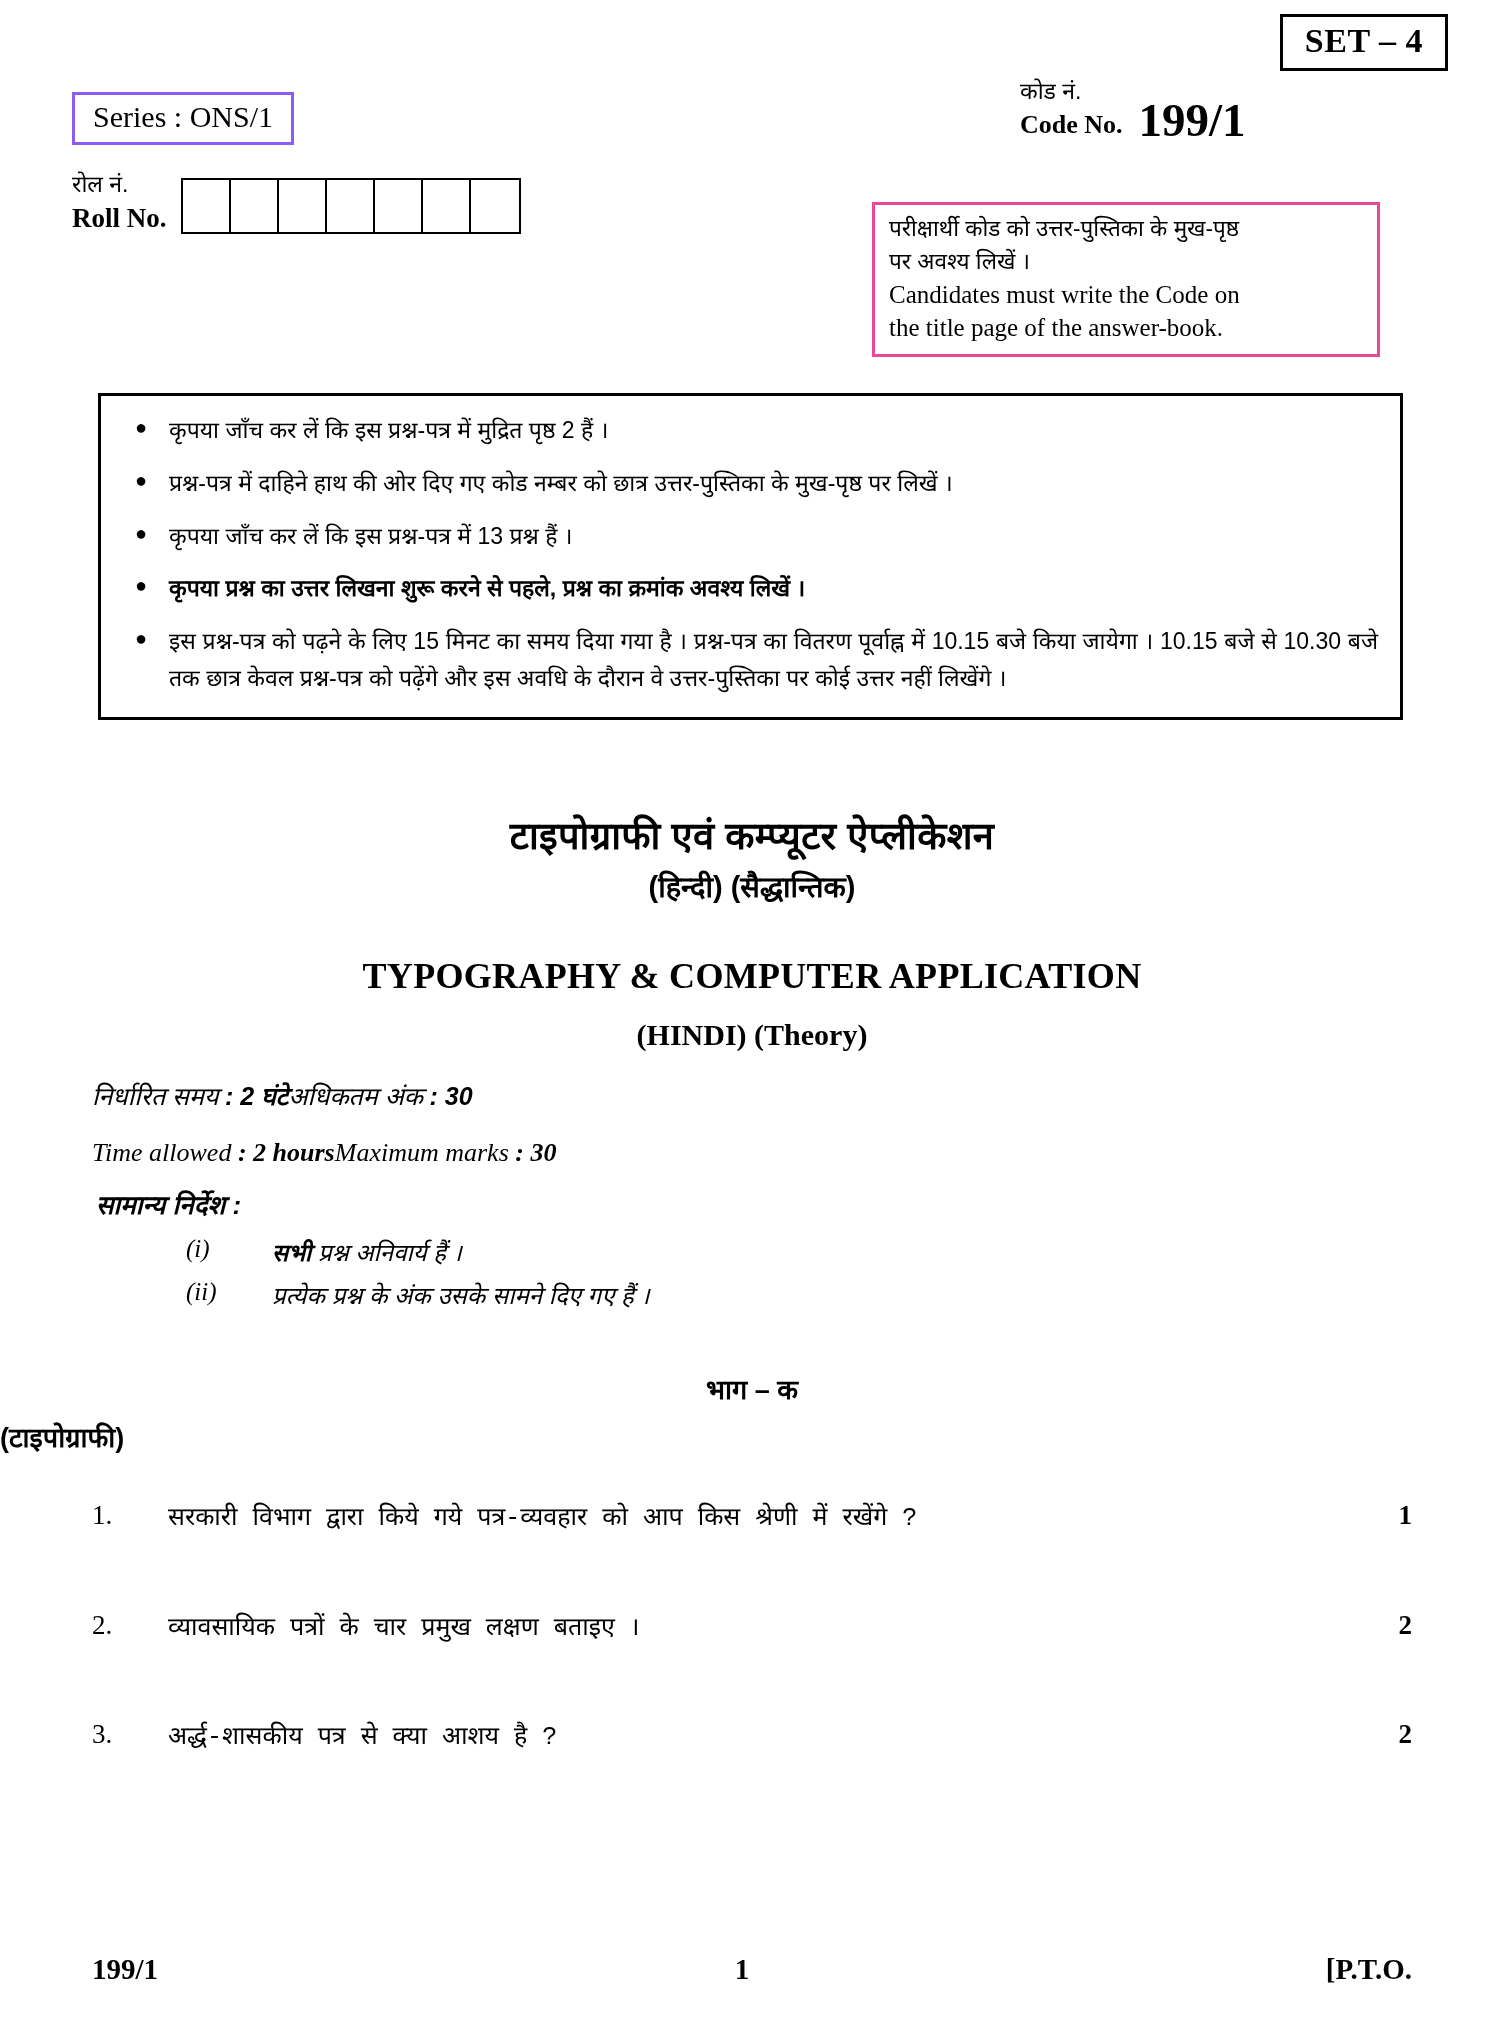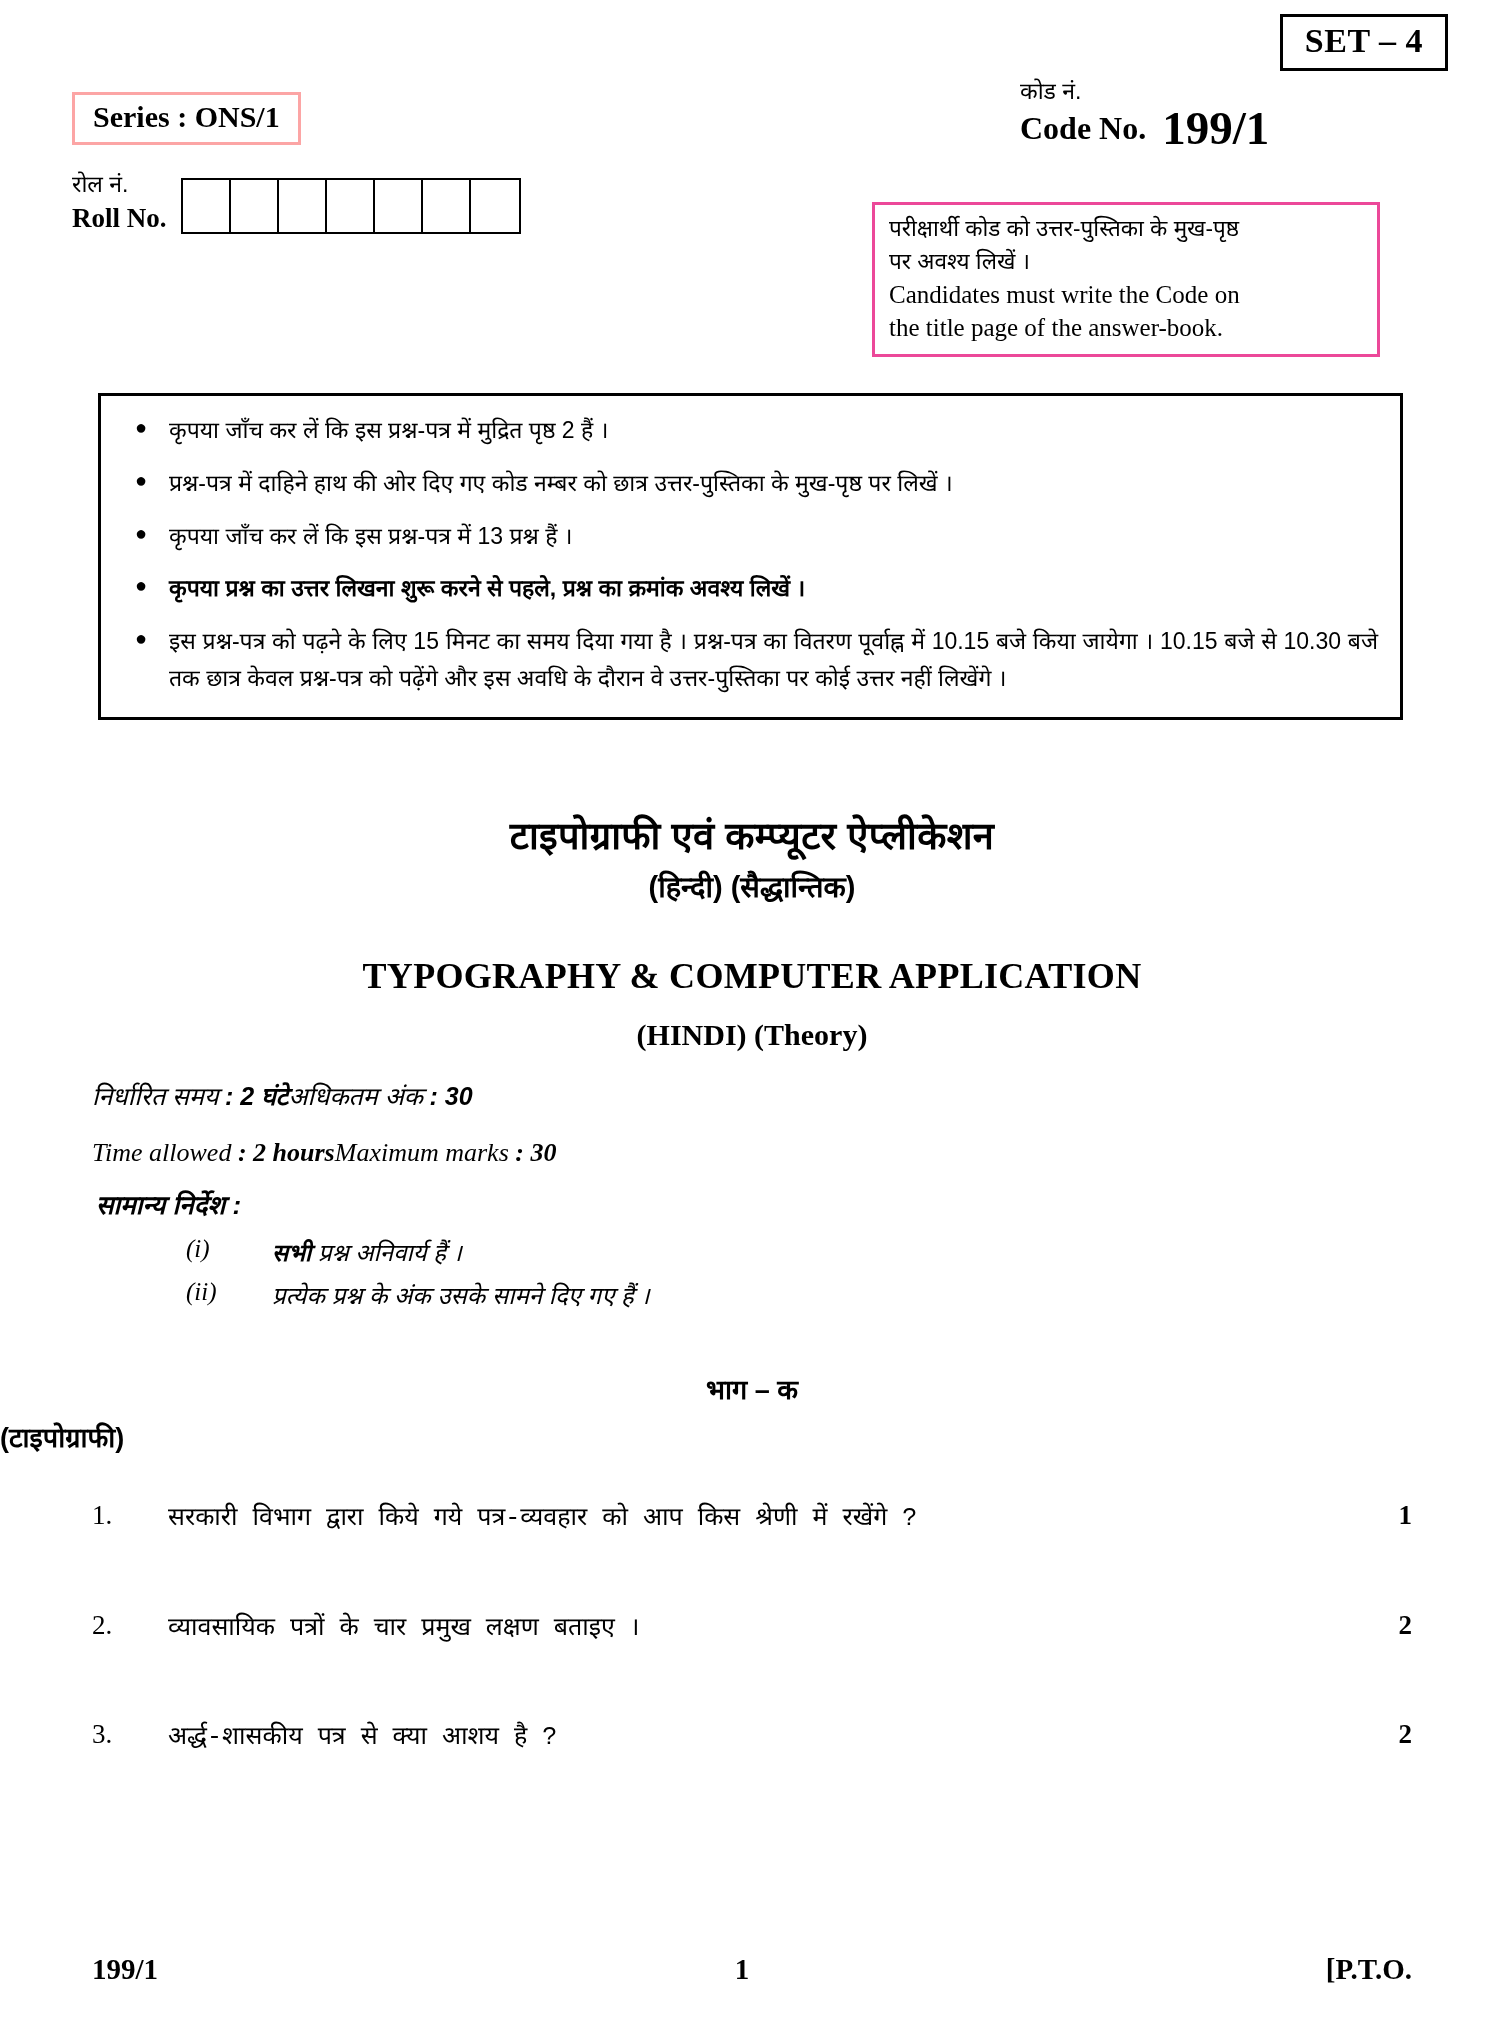--- a/index.html
+++ b/index.html
@@ -34,24 +34,24 @@
     letter-spacing: 0.5px;
     line-height: 1.05;
     font-family: "Liberation Serif", serif;
   }
 
   
   .series-box {
     position: absolute;
     top: 92px;
     left: 72px;
-    border: 3px solid #fca5a5;
+    border: 3px solid #8b5cf6;
     padding: 5px 18px 9px 18px;
     font-size: 30px;
-    font-weight: bold;
+    font-weight: normal;
     line-height: 1.1;
   }
 
   
   .code-block {
     position: absolute;
     top: 76px;
     left: 1020px;
     display: flex;
     align-items: flex-end;
@@ -63,21 +63,21 @@
     line-height: 1.35;
     padding-bottom: 4px;
   }
   .code-labels .hi {
     font-family: "Liberation Sans", sans-serif;
     font-size: 23px;
     display: block;
   }
   .code-labels .en {
     font-weight: bold;
-    font-size: 32px;
+    font-size: 26px;
     display: block;
   }
   .code-value {
     font-size: 47px;
     font-weight: bold;
     line-height: 1;
     padding-bottom: 2px;
   }
 
   

